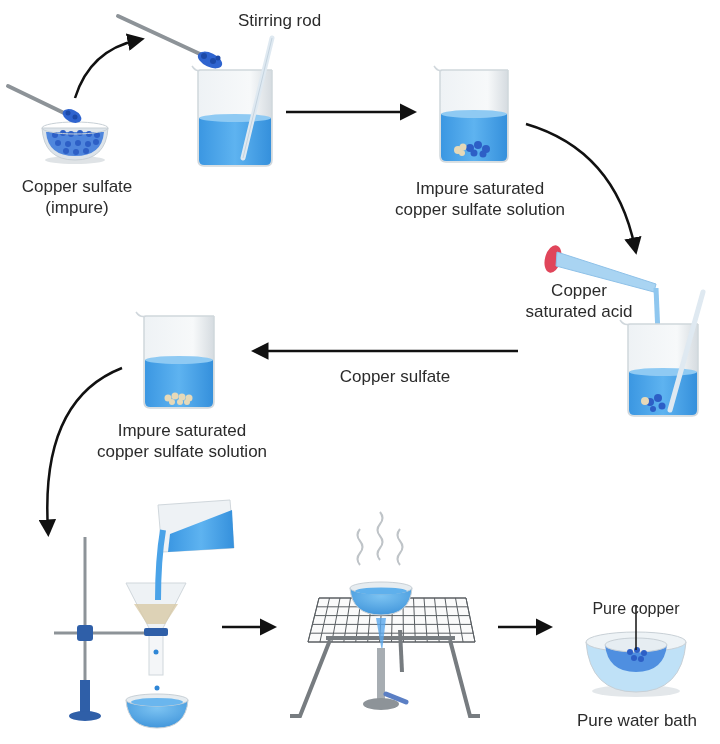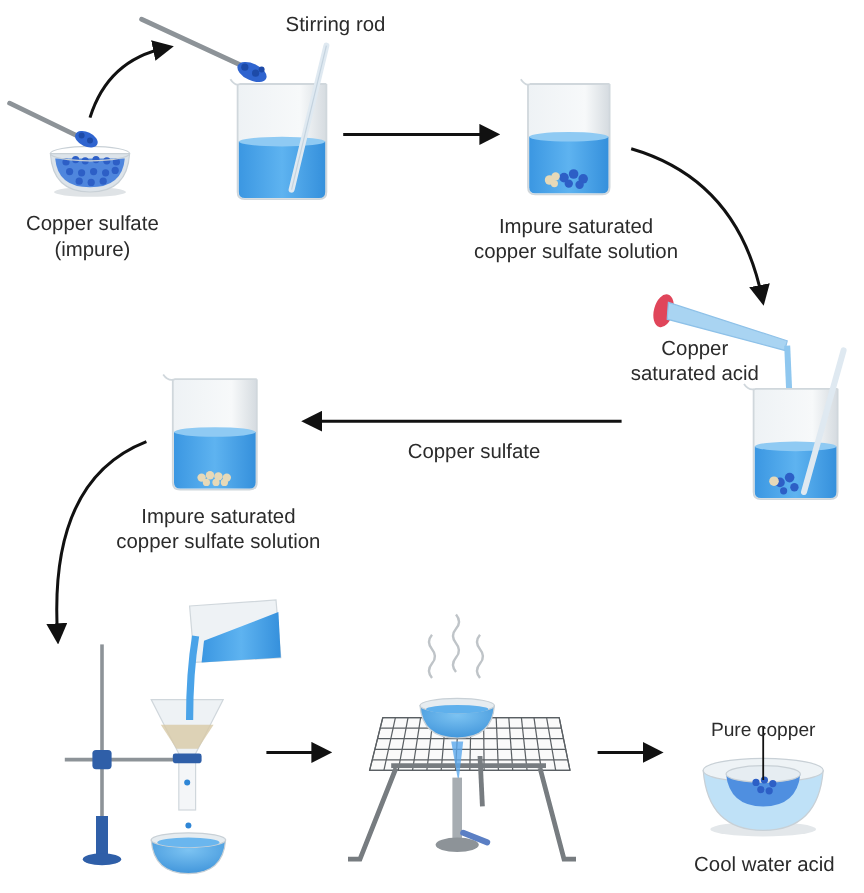--- a/index.html
+++ b/index.html
@@ -264,14 +264,14 @@
 
 <div class="label" style="left:84px; top:420px; width:196px;">
   <span>Impure saturated</span>
   <span>copper sulfate solution</span>
 </div>
 
 <div class="label" style="left:566px; top:566px; width:140px; font-size:16px;margin-top:32px;">
   <span>Pure copper</span>
 </div>
 
-<div class="label" style="left:562px; top:710px; width:150px;">Cool water acid</div>
+<div class="label" style="left:562px; top:710px; width:150px;">Pure water bath</div>
 </div>
 
 </body></html>

